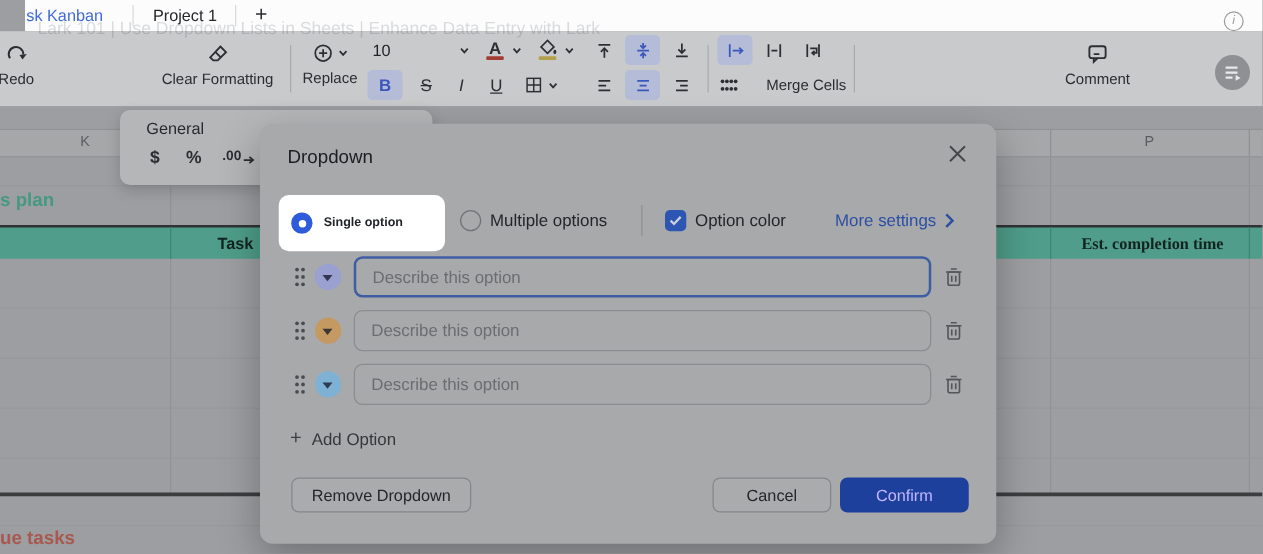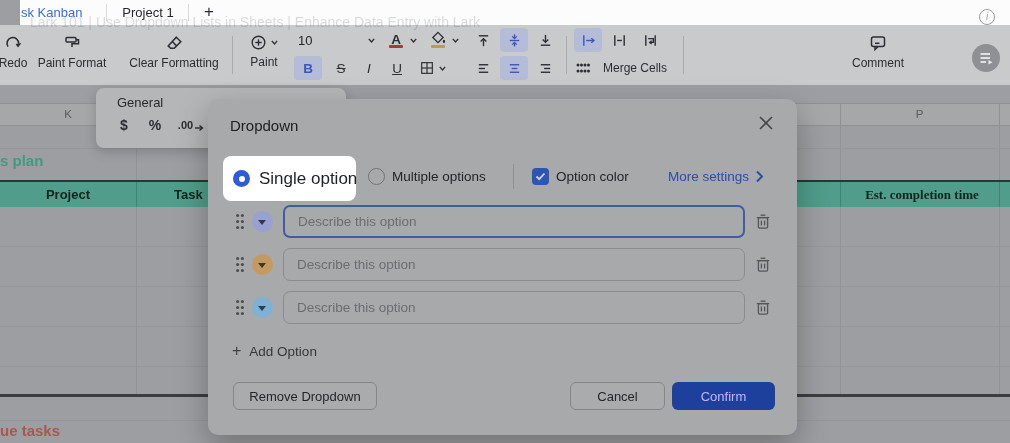--- a/index.html
+++ b/index.html
@@ -34,21 +34,21 @@
   .cell { position:absolute; display:flex; align-items:center; justify-content:center;
     height:24px; color:#2c2e32; }
   .top-row { top:3px; } .bot-row { top:31px; }
   .pill { background:#b4bcd8; border-radius:4px; }
   .glyph { font-size:13.5px; font-weight:bold; color:#2c2e32; }
   .chev { margin-left:3px; }
   .fs-num { font-size:13px; color:#222428; }
   .colorbar { position:absolute; left:3px; bottom:2px; width:14px; height:3px; border-radius:1px; }
   .bar-red { background:#a23c35; } .bar-yel { background:#b3a14a; }
   .merge-wrap { position:absolute; left:574px; top:31px; height:24px; display:flex;
-    align-items:center; gap:11px; }
+    align-items:center; gap:21px; }
   .merge-wrap .lbl { font-size:12px; color:#2b2d31; white-space:nowrap; }
   .more-pill { position:absolute; left:690px; top:3px; width:44px; height:53px; background:#b3bad8;
     border-radius:6px; display:flex; flex-direction:column; align-items:center; justify-content:center; gap:5px; }
   .more-pill .lbl { font-size:12px; color:#3a57bb; }
   .collapse-btn { position:absolute; left:972px; top:19px; width:28px; height:28px; border-radius:50%;
     background:#8f9093; display:flex; align-items:center; justify-content:center; }
 
   
   .sheet { position:absolute; left:0; top:85px; width:1010px; height:358px; background:#9d9ea1; }
   .col-band { position:absolute; left:0; top:18px; width:1010px; height:23px; background:#a6a7a9;
@@ -113,21 +113,21 @@
   .btn-cancel { left:362px; width:95px; }
   .btn-confirm { left:464px; width:103px; background:#1e409d; color:#c4b5fd; }
 
   
   .spotlight { position:absolute; left:223px; top:156px; width:133px; height:45px; background:#ffffff;
     border-radius:8px; z-index:10; }
   .spot-radio { position:absolute; left:10px; top:14px; width:17px; height:17px; border-radius:50%;
     background:#2e5bd9; }
   .spot-radio .dot { position:absolute; left:5.5px; top:5.5px; width:6px; height:6px;
     border-radius:50%; background:#ffffff; }
-  .spot-label { position:absolute; left:36px; top:14px; font-size:17px; font-weight:400;
+  .spot-label { position:absolute; left:36px; top:14px; font-size:10px; font-weight:700;
     color:#1e2126; line-height:17px; white-space:nowrap; }
 
   svg { display:block; }
 </style>
 </head>
 <body>
 
 <div id="app">
 
   <div class="tabstrip">
@@ -146,29 +146,20 @@
     <div class="tb-btn" style="left:-16px;width:58px;">
       <span>
         <svg width="18" height="18" viewBox="0 0 18 18">
             <path d="M4,12.6 A5.8,5.8 0 1 1 14.6,9.6" fill="none" stroke="#2c2e32" stroke-width="1.6"></path>
             <polygon points="11.6,9.9 17.4,9.1 14.0,13.6" fill="#2c2e32"></polygon>
           </svg>
       </span>
       <span class="lbl">Redo</span>
     </div>
 
-    <div class="tb-btn" style="left:28px;width:88px;">
-      <span>
-        <svg width="18" height="18" viewBox="0 0 18 18" fill="none" stroke="#2c2e32" stroke-width="1.5">
-            <rect x="3" y="3.5" width="10" height="4.5" rx="1"></rect>
-            <path d="M13,5.8 h2.5 v4 H9 v3.2"></path>
-          </svg>
-      </span>
-      <span class="lbl">Paint Format</span>
-    </div>
 
     <div class="tb-btn" style="left:124px;width:100px;">
       <span>
         <svg width="18" height="18" viewBox="0 0 18 18" fill="none" stroke="#2c2e32" stroke-width="1.5">
             <path d="M11.3,3.2 L15.8,7.7 L9.2,14.3 H5.6 L3.2,11.9 L11.3,3.2 Z"></path>
             <line x1="7.2" y1="7.5" x2="11.6" y2="11.9"></line>
           </svg>
       </span>
       <span class="lbl">Clear Formatting</span>
     </div>
@@ -179,21 +170,21 @@
       <span style="display:flex;align-items:center;">
         <svg width="17" height="17" viewBox="0 0 17 17" fill="none" stroke="#2c2e32" stroke-width="1.4">
             <circle cx="8.5" cy="8.5" r="6.3"></circle>
             <line x1="8.5" y1="5.3" x2="8.5" y2="11.7"></line>
             <line x1="5.3" y1="8.5" x2="11.7" y2="8.5"></line>
           </svg>
         <svg class="chev" width="9" height="9" viewBox="0 0 10 10" fill="none" stroke="#2c2e32" stroke-width="1.5">
             <polyline points="2,3.2 5,6.6 8,3.2"></polyline>
           </svg>
       </span>
-      <span class="lbl">Paint</span>
+      <span class="lbl">Replace</span>
     </div>
 
     <div class="cell top-row" style="left:294px;width:86px;justify-content:space-between;padding:0 4px;gap:28px;">
       <span class="fs-num">10</span>
       <svg width="9" height="9" viewBox="0 0 10 10" fill="none" stroke="#2c2e32" stroke-width="1.5">
           <polyline points="2,3.2 5,6.6 8,3.2"></polyline>
         </svg>
     </div>
 
     <div class="cell top-row" style="left:383px;width:38px;">
@@ -368,21 +359,20 @@
 
     <div class="h-line" style="top:63px;"></div>
     <div class="h-line" style="top:161px;"></div>
     <div class="h-line" style="top:201px;"></div>
     <div class="h-line" style="top:241px;"></div>
     <div class="h-line" style="top:281px;"></div>
 
     <div class="sheet-title">s plan</div>
 
     <div class="teal-row">
-      <div class="teal-cell" style="left:0;width:136px;text-align:center;">Project</div>
       <div class="teal-cell" style="left:174px;">Task</div>
       <div class="teal-cell" style="left:845px;width:154px;text-align:center;font-family:Liberation Serif, serif;">Est. completion time</div>
       <div class="teal-tick" style="left:136px;"></div>
       <div class="teal-tick" style="left:840px;"></div>
       <div class="teal-tick" style="left:999px;"></div>
     </div>
 
     <div class="thick-line"></div>
     <div class="h-line" style="top:335px;"></div>
     <div class="sheet-footer-title">ue tasks</div>

